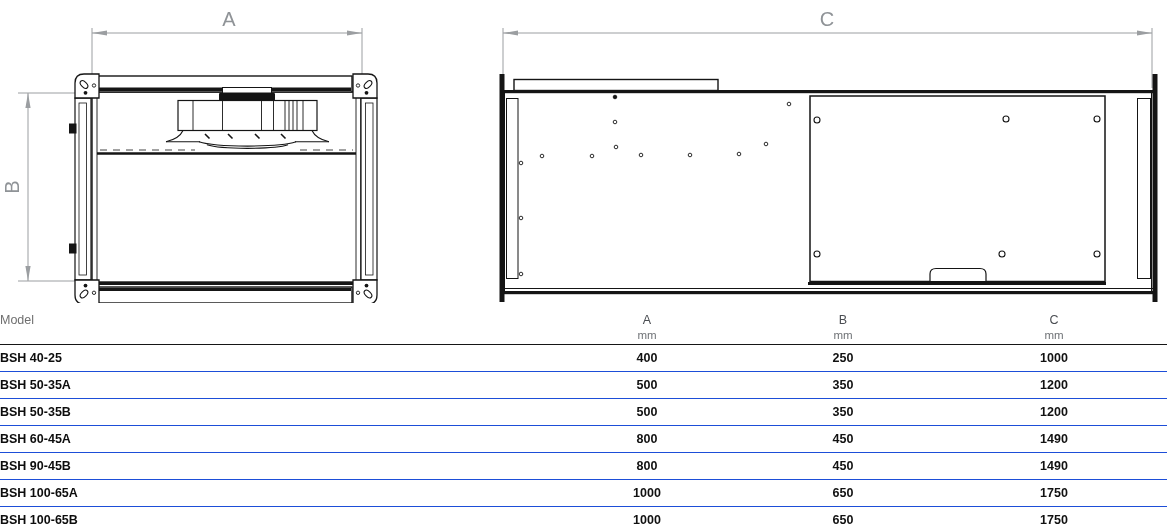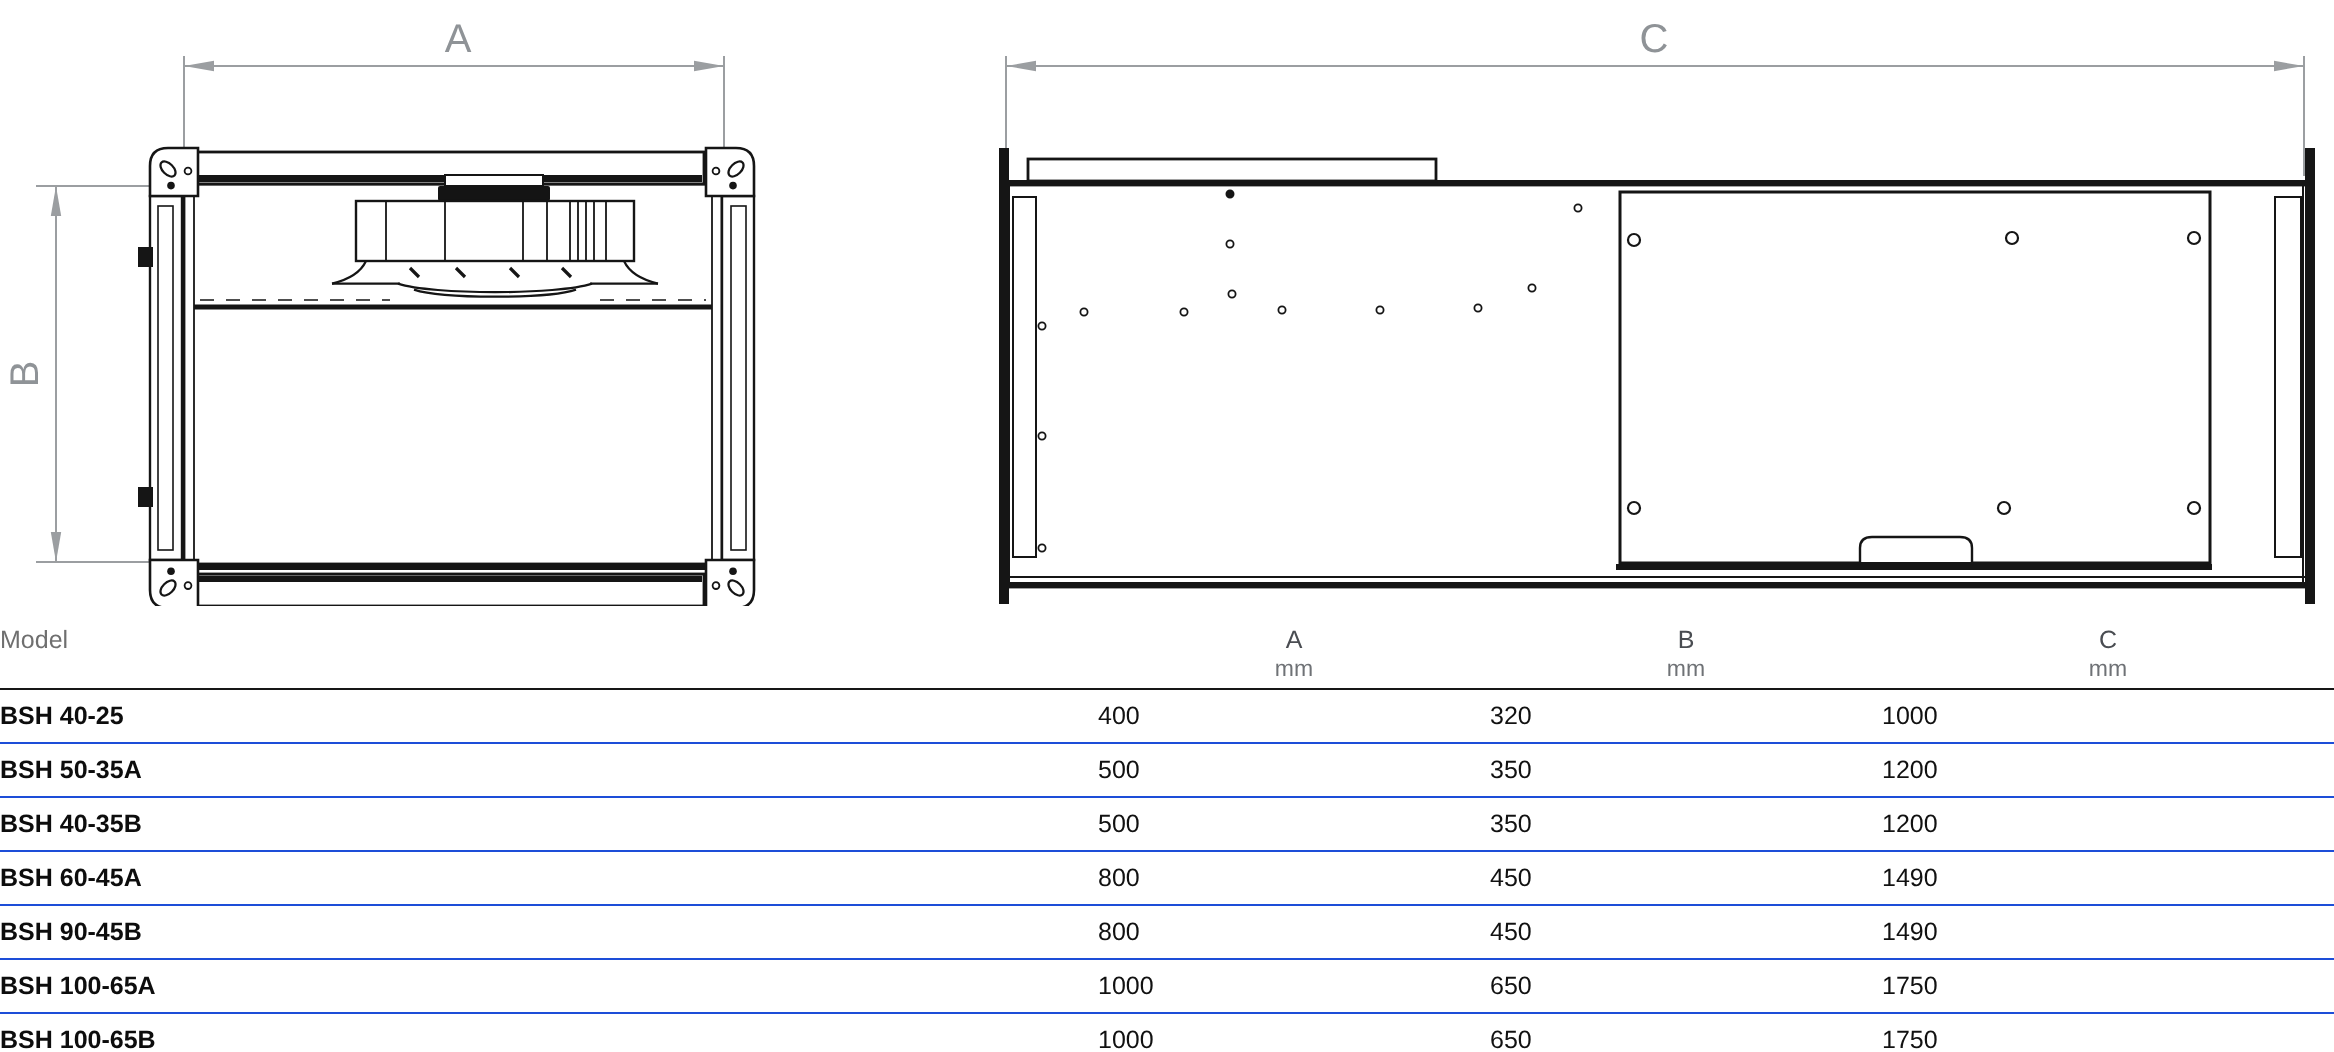--- a/index.html
+++ b/index.html
@@ -13,21 +13,21 @@
   th.model-h{text-align:left;vertical-align:top;padding:5px 0 0 8px;color:#6f6f6f;
              font-weight:400;font-size:12.5px;}
   th.col-h{text-align:center;vertical-align:top;padding-top:5px;color:#4a4d52;
            font-weight:400;font-size:12.5px;height:16px;}
   th.unit-h{color:#6f7276;font-weight:400;font-size:11.5px;
             height:15px;vertical-align:top;}
   tr.h2 th{border-bottom:1px solid #161616;}
   th.model-h{border-bottom:1px solid #161616;}
   tbody td{height:26px;border-bottom:1px solid #1d4ed8;font-size:12.5px;color:#111;margin-left:39px;}
   td.model{font-weight:700;font-size:12.5px;text-align:left;padding-left:8px;color:#0d0d0d;}
-  td.val{text-align:left;}
+  td.val{text-align:center;font-weight:bold;}
 </style>
 </head>
 <body>
 
 <div class="stage">
 
   <svg class="drawings" width="1167" height="303" viewBox="0 0 1167 303">
 
     <g>
 
@@ -208,31 +208,31 @@
         <tr class="h2">
           <th class="unit-h">mm</th>
           <th class="unit-h">mm</th>
           <th class="unit-h">mm</th>
         </tr>
       </thead>
       <tbody>
         <tr>
           <td class="model">BSH 40-25</td>
           <td class="val">400</td>
-          <td class="val">320</td>
+          <td class="val">250</td>
           <td class="val">1000</td>
         </tr>
         <tr>
           <td class="model">BSH 50-35A</td>
           <td class="val">500</td>
           <td class="val">350</td>
           <td class="val">1200</td>
         </tr>
         <tr>
-          <td class="model">BSH 40-35B</td>
+          <td class="model">BSH 50-35B</td>
           <td class="val">500</td>
           <td class="val">350</td>
           <td class="val">1200</td>
         </tr>
         <tr>
           <td class="model">BSH 60-45A</td>
           <td class="val">800</td>
           <td class="val">450</td>
           <td class="val">1490</td>
         </tr>

